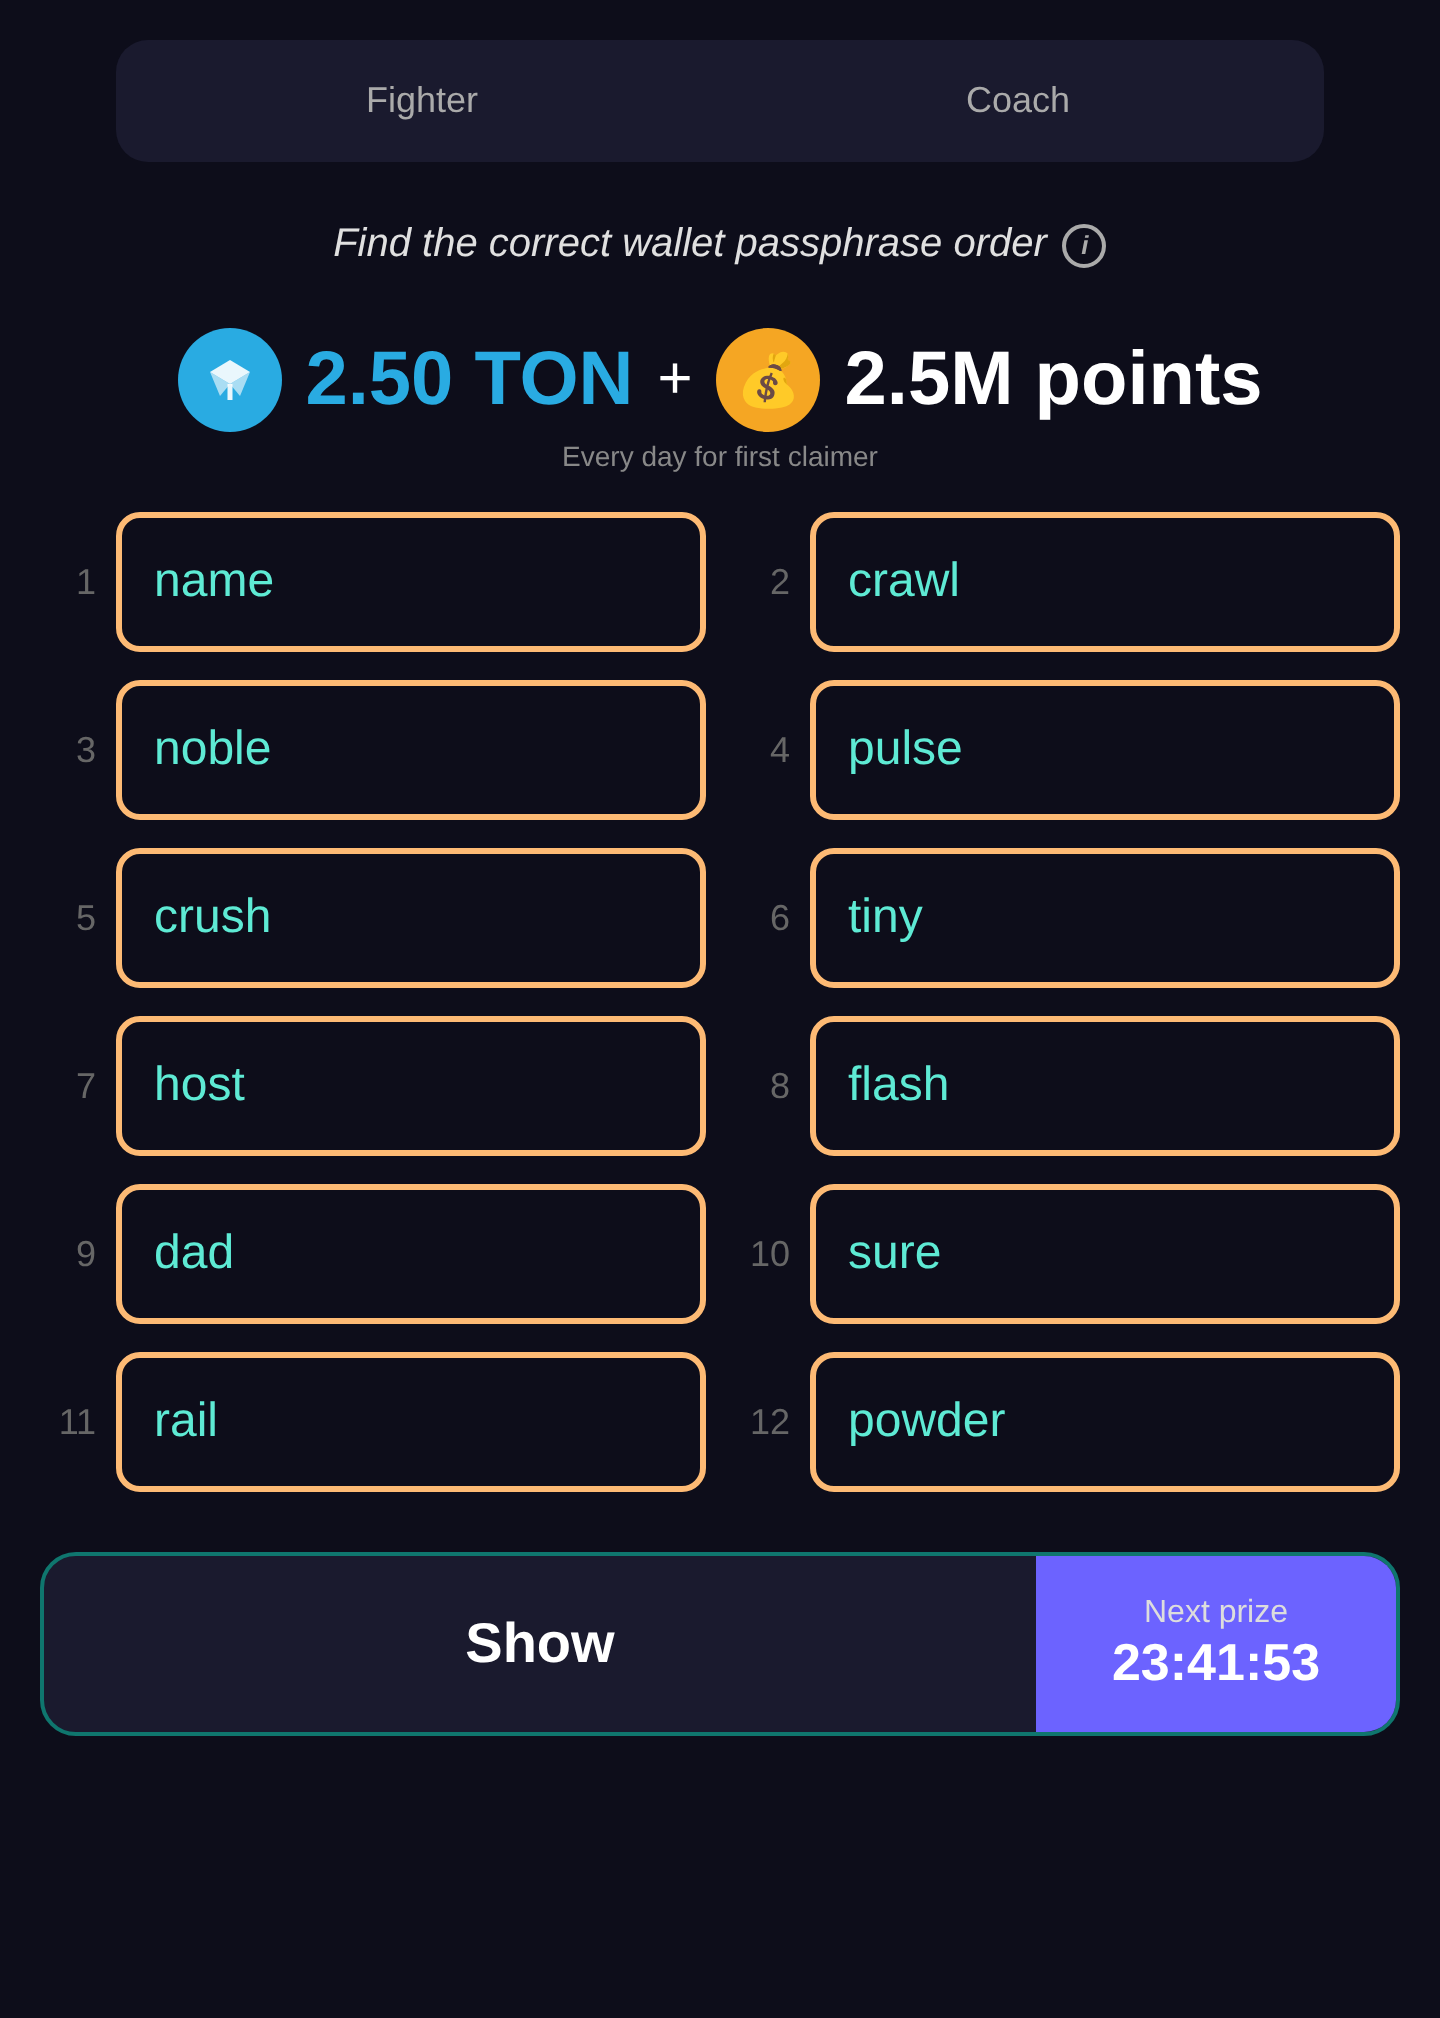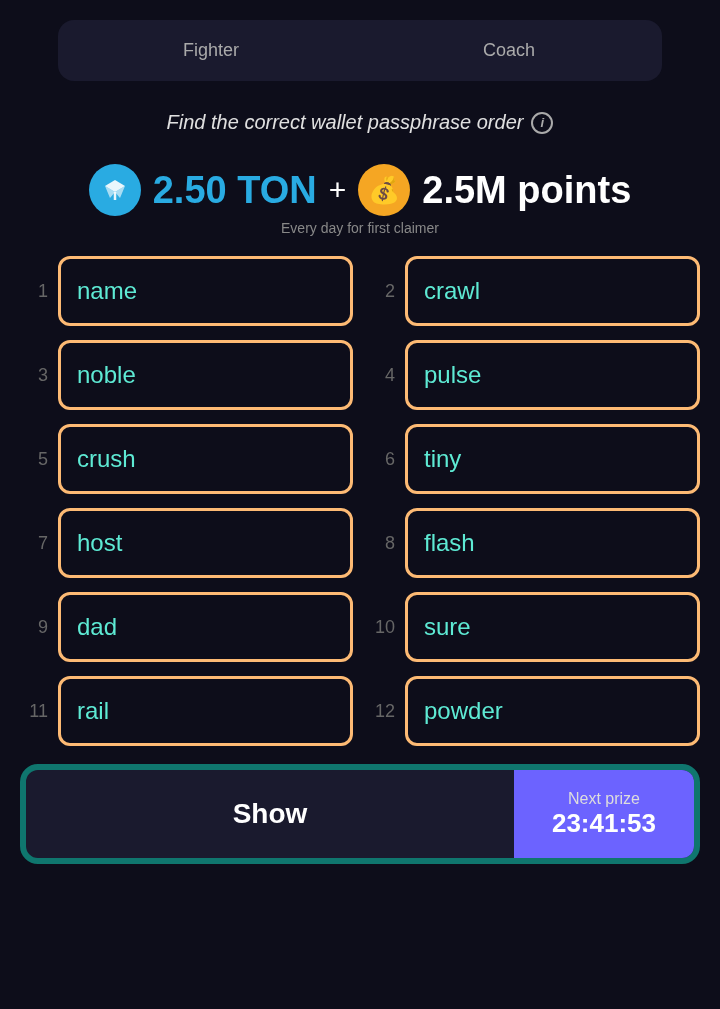--- a/index.html
+++ b/index.html
@@ -143,25 +143,25 @@
       background: transparent;
       color: #5eead4;
       font-size: 24px;
       font-weight: 500;
     }
 
     
     .action-bar {
       display: flex;
       width: 680px;
-      margin: 18px auto 20px auto;
+      margin: 30px auto 20px auto;
       border-radius: 18px;
       overflow: hidden;
       background: #1a1a2e;
-      border: 6px solid #0f766e;
+      border: 2px solid #0f766e;
     }
     .show-btn {
       flex: 1;
       padding: 28px 20px;
       background: transparent;
       color: white;
       font-size: 28px;
       font-weight: 600;
       border: none;
       cursor: pointer;

